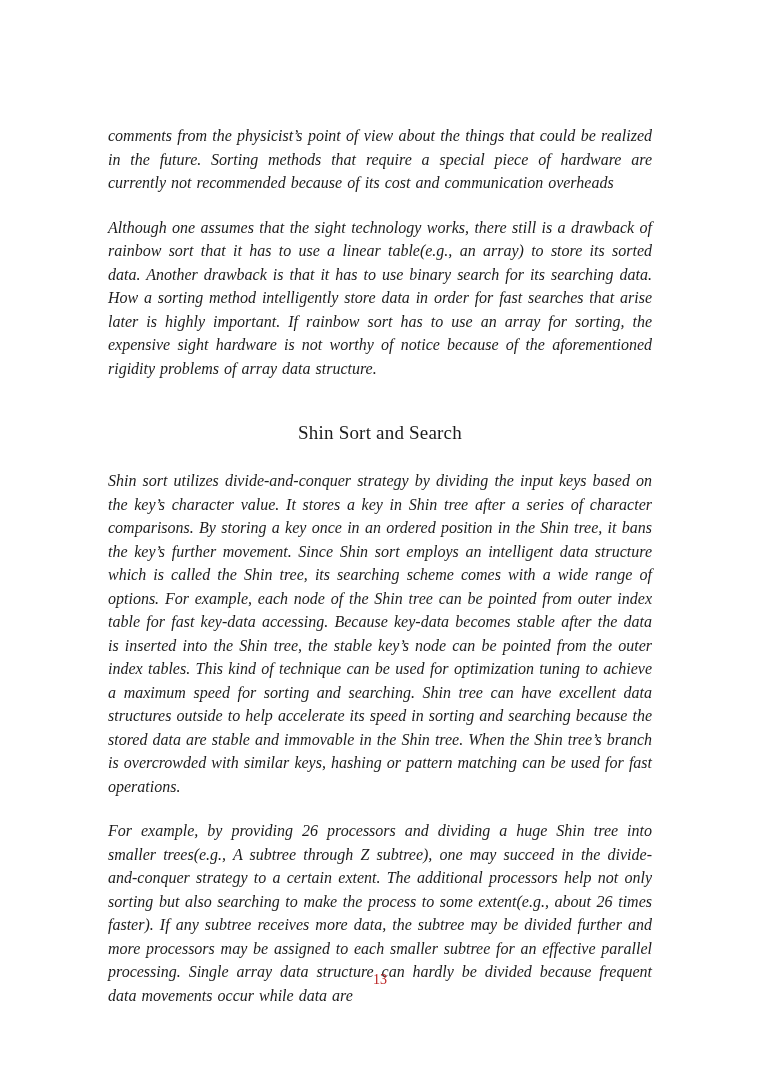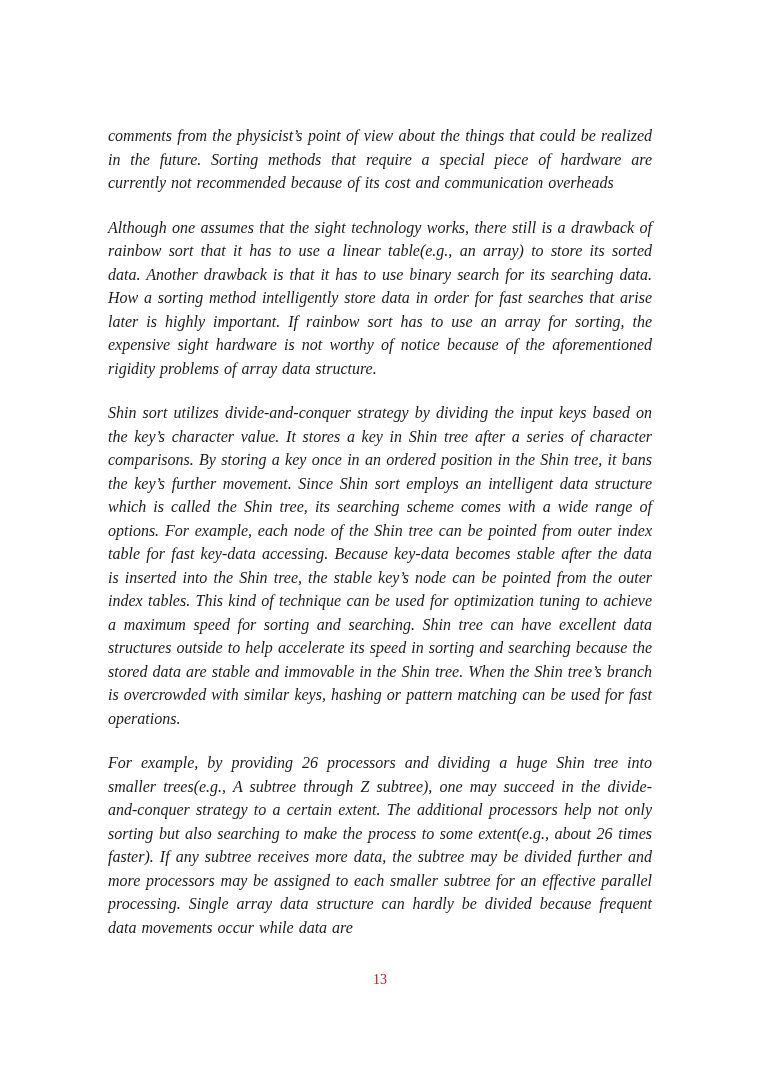--- a/index.html
+++ b/index.html
@@ -47,17 +47,18 @@
     color: #b91c1c;
   }
 </style>
 </head>
 <body>
 
 <div class="page">
   <div class="content">
     <p>comments from the physicist’s point of view about the things that could be realized in the future. Sorting methods that require a special piece of hardware are currently not recommended because of its cost and communication overheads</p>
     <p>Although one assumes that the sight technology works, there still is a drawback of rainbow sort that it has to use a linear table(e.g., an array) to store its sorted data. Another drawback is that it has to use binary search for its searching data. How a sorting method intelligently store data in order for fast searches that arise later is highly important. If rainbow sort has to use an array for sorting, the expensive sight hardware is not worthy of notice because of the aforementioned rigidity problems of array data structure.</p>
+    <h2 class="section-heading">Shin Sort and Search</h2>
     <p>Shin sort utilizes divide-and-conquer strategy by dividing the input keys based on the key’s character value. It stores a key in Shin tree after a series of character comparisons. By storing a key once in an ordered position in the Shin tree, it bans the key’s further movement. Since Shin sort employs an intelligent data structure which is called the Shin tree, its searching scheme comes with a wide range of options. For example, each node of the Shin tree can be pointed from outer index table for fast key-data accessing. Because key-data becomes stable after the data is inserted into the Shin tree, the stable key’s node can be pointed from the outer index tables. This kind of technique can be used for optimization tuning to achieve a maximum speed for sorting and searching. Shin tree can have excellent data structures outside to help accelerate its speed in sorting and searching because the stored data are stable and immovable in the Shin tree. When the Shin tree’s branch is overcrowded with similar keys, hashing or pattern matching can be used for fast operations.</p>
     <p>For example, by providing 26 processors and dividing a huge Shin tree into smaller trees(e.g., A subtree through Z subtree), one may succeed in the divide-and-conquer strategy to a certain extent. The additional processors help not only sorting but also searching to make the process to some extent(e.g., about 26 times faster). If any subtree receives more data, the subtree may be divided further and more processors may be assigned to each smaller subtree for an effective parallel processing. Single array data structure can hardly be divided because frequent data movements occur while data are</p>
   </div>
   <div class="page-number">13</div>
 </div>
 
 </body></html>

